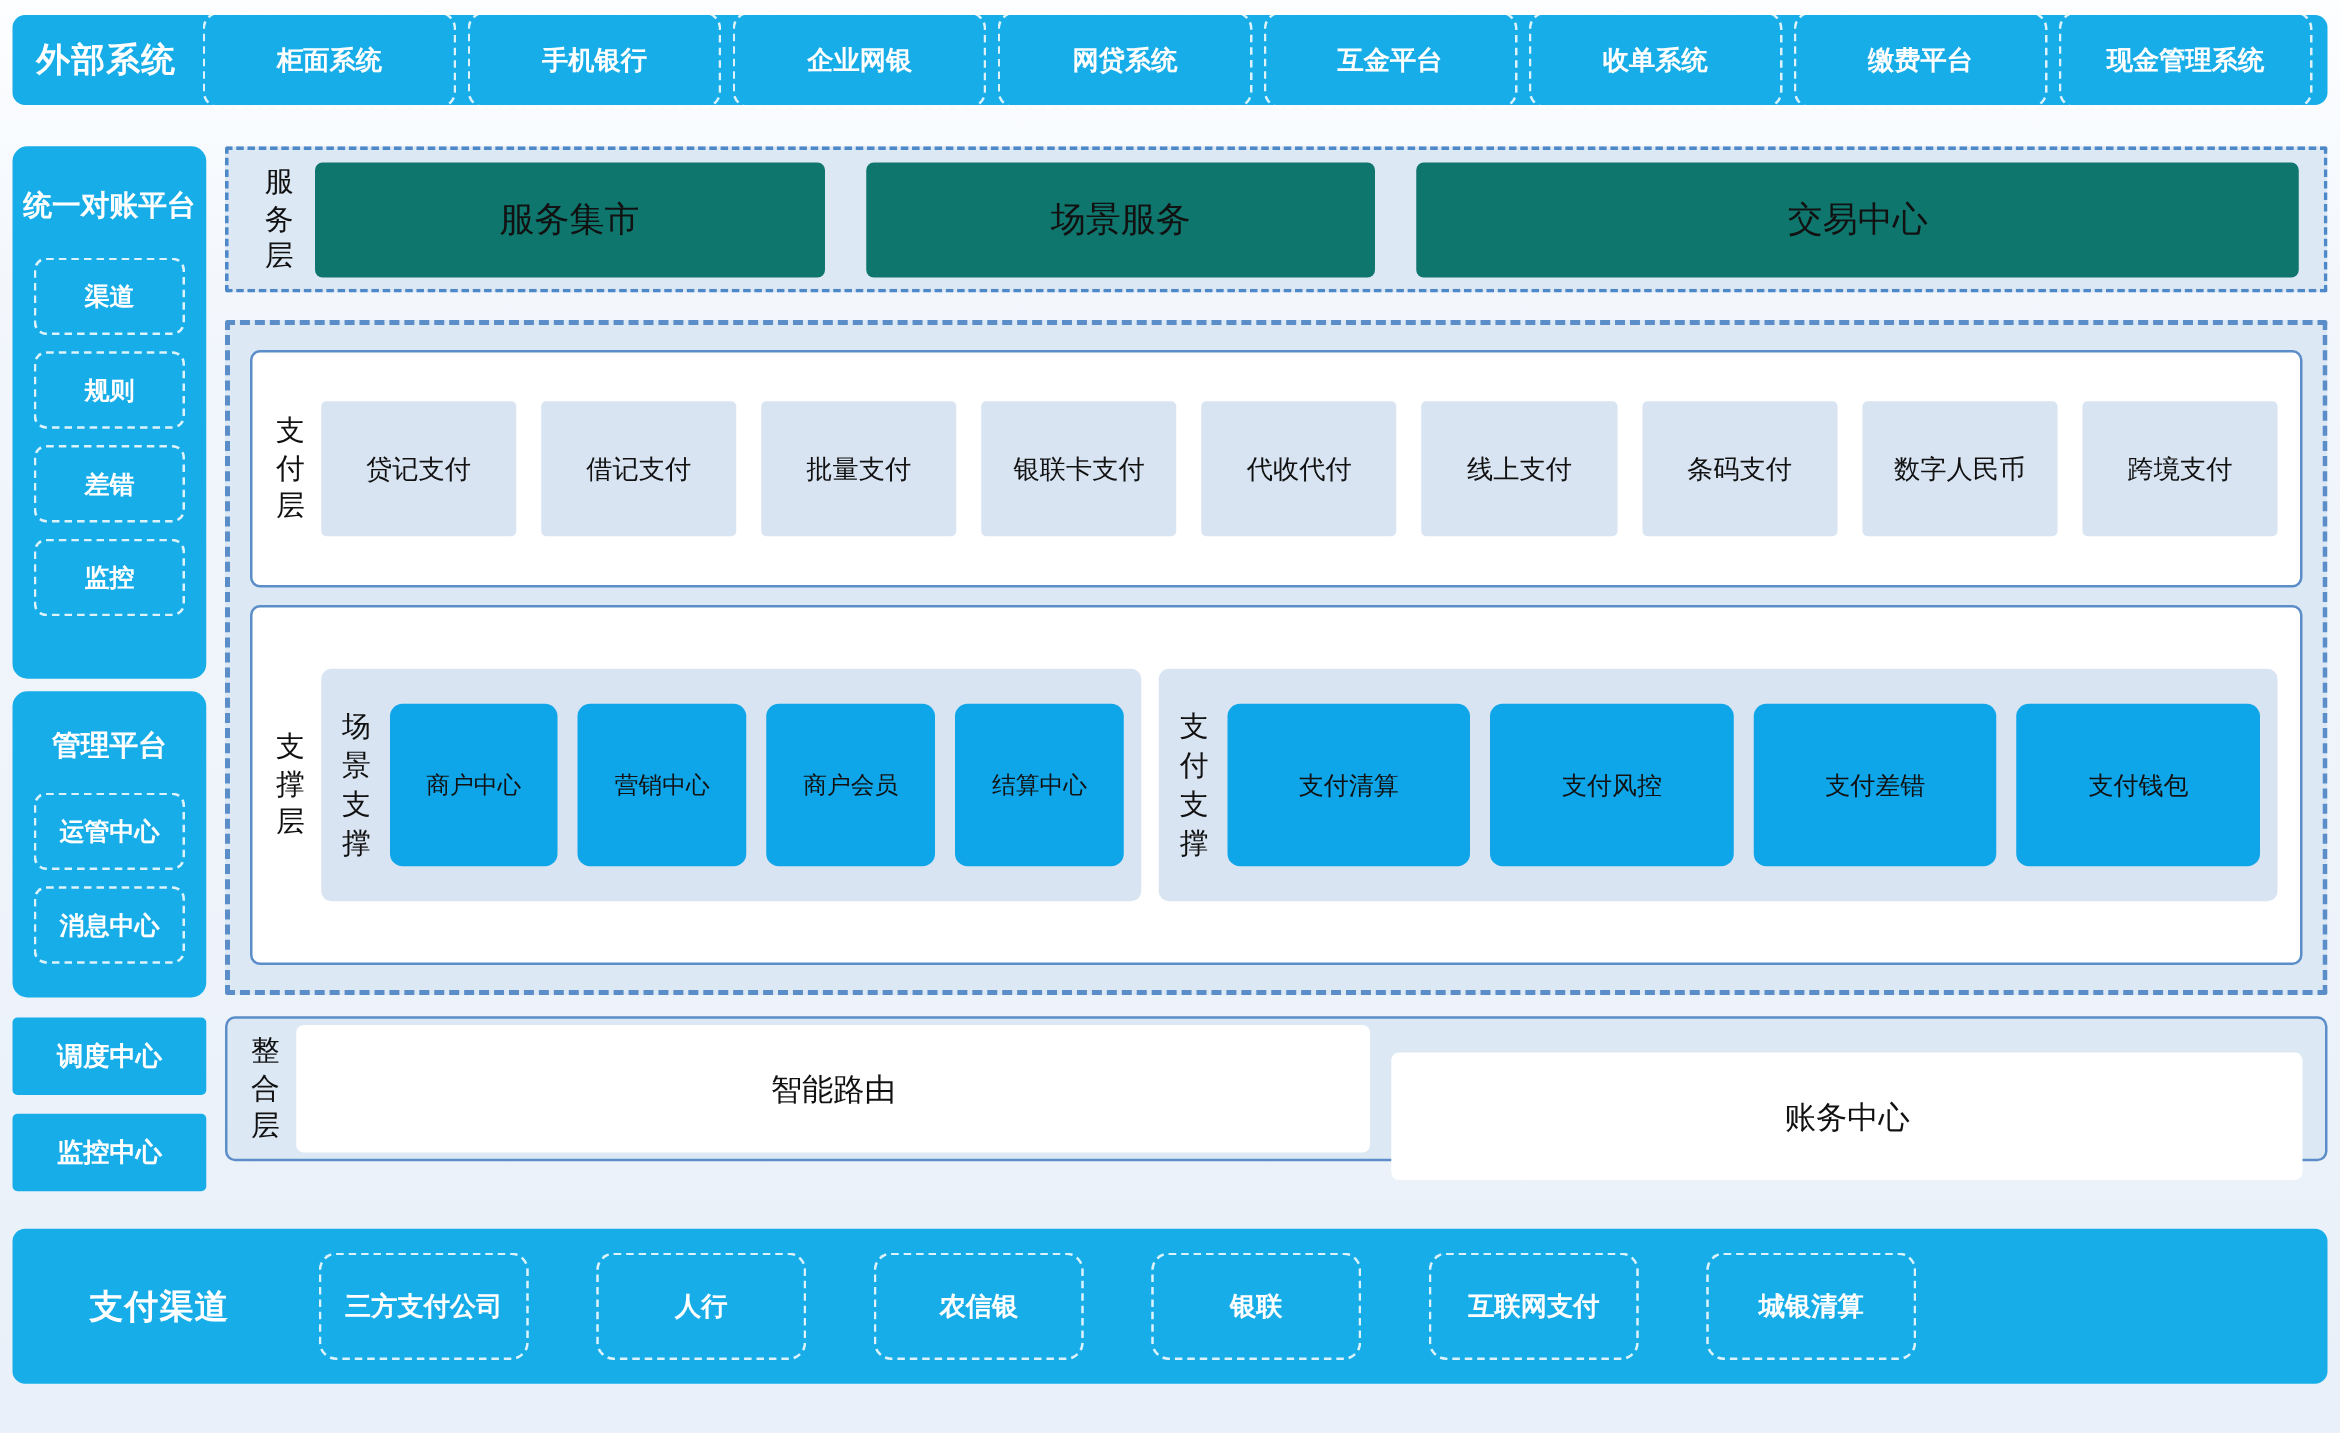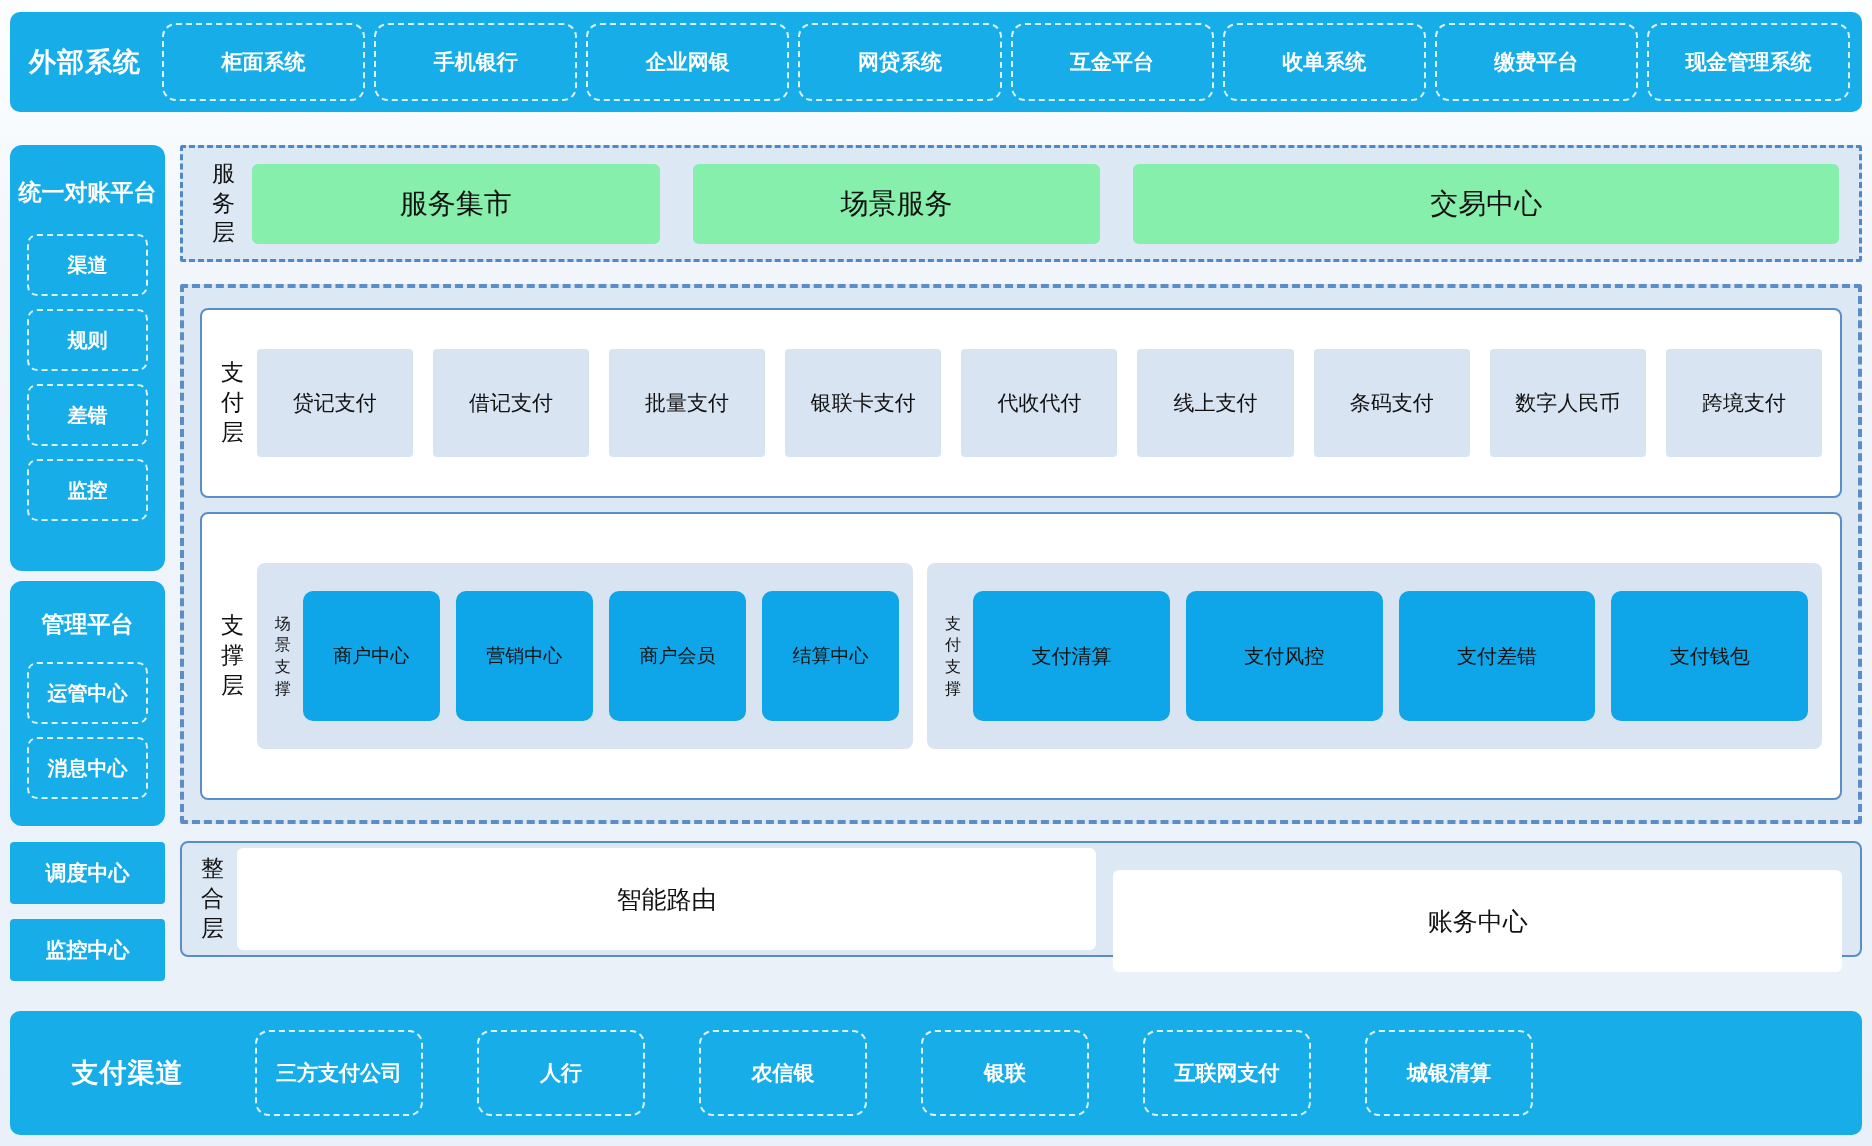--- a/index.html
+++ b/index.html
@@ -15,21 +15,21 @@
     box-sizing:border-box;
     padding:12px 10px 10px 10px;
   }
   
   .bar{
     background:#17ade8;
     border-radius:10px;
     display:flex;align-items:center;
     color:#fff;
   }
-  .top-bar{height:100px;}
+  .top-bar{height:72px;}
   .bottom-bar{height:124px;margin-top:30px;}
   .bar-title{
     font-size:27px;font-weight:bold;letter-spacing:1px;
     text-align:center;flex:0 0 auto;
   }
   .top-bar .bar-title{width:150px;}
   .bottom-bar .bar-title{width:235px;}
   .top-items{flex:1;display:flex;gap:9px;padding:11px 12px 11px 2px;}
   .dash-box{
     border:2px dashed rgba(255,255,255,.85);
@@ -69,32 +69,32 @@
   .panel-2{height:246px;margin-top:10px;}
   .solo-1{margin-top:16px;}
   .solo-2{margin-top:15px;}
   
   .main-col{flex:1;display:flex;flex-direction:column;}
   .v-label{
     width:1.25em;font-size:23px;line-height:1.3;color:#111;
     word-break:break-all;text-align:center;align-self:center;
     flex:0 0 auto;font-weight:400;
   }
-  .v-label.small{font-size:16px;line-height:1.35;text-align:right;}
+  .v-label.small{font-size:23px;line-height:1.35;}
   
   .service-layer{
     height:117px;box-sizing:border-box;
     border:3px dashed #4d88c8;
     background:#dde8f5;
     display:flex;align-items:center;gap:14px;
     padding:10px 20px 10px 26px;border-radius:2px;
   }
   .service-items{flex:1;display:flex;gap:33px;align-self:stretch;align-items:center;}
   .service-box{
-    background:#86efac;border-radius:6px;height:80px;
+    background:#0f766e;border-radius:6px;height:92px;
     display:flex;align-items:center;justify-content:center;
     font-size:28px;color:#111;
   }
   .service-box.b1,.service-box.b2{flex:1;}
   .service-box.b3{flex:1.73;}
   
   .dashed-wrap{
     margin-top:22px;height:540px;box-sizing:border-box;
     border:4px dashed #5b8ec9;background:#dde8f5;
     display:flex;flex-direction:column;gap:14px;

